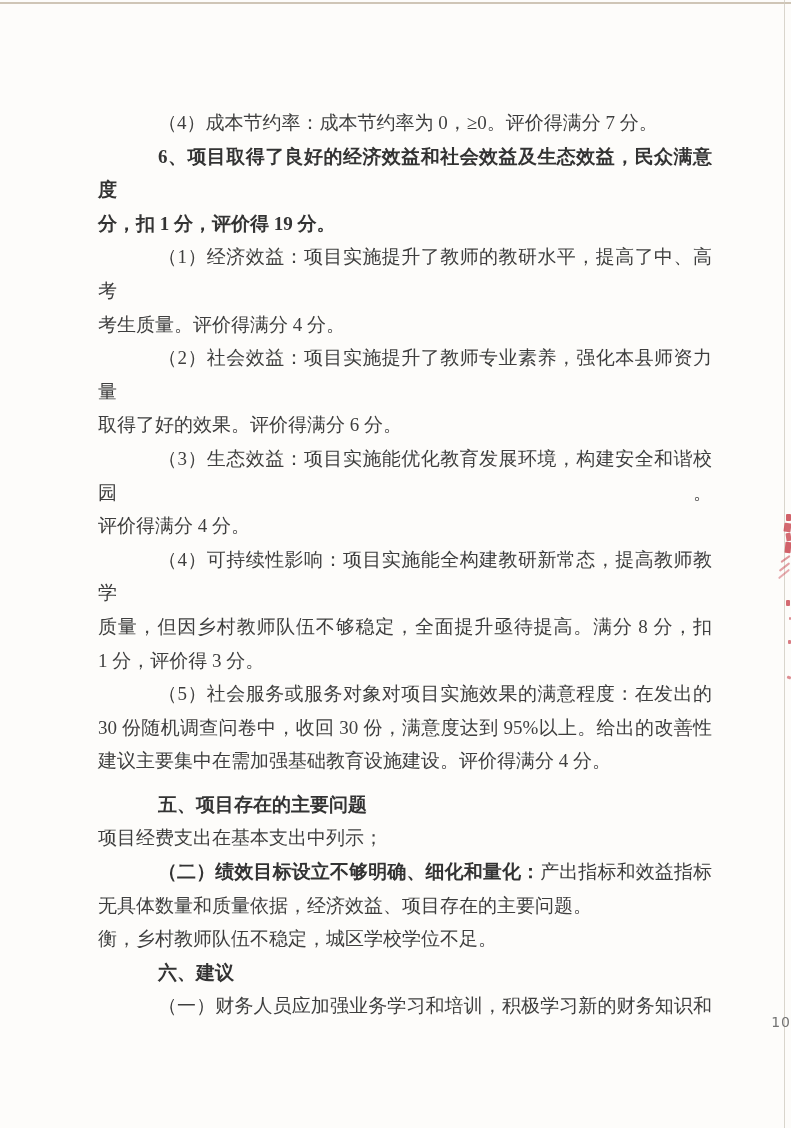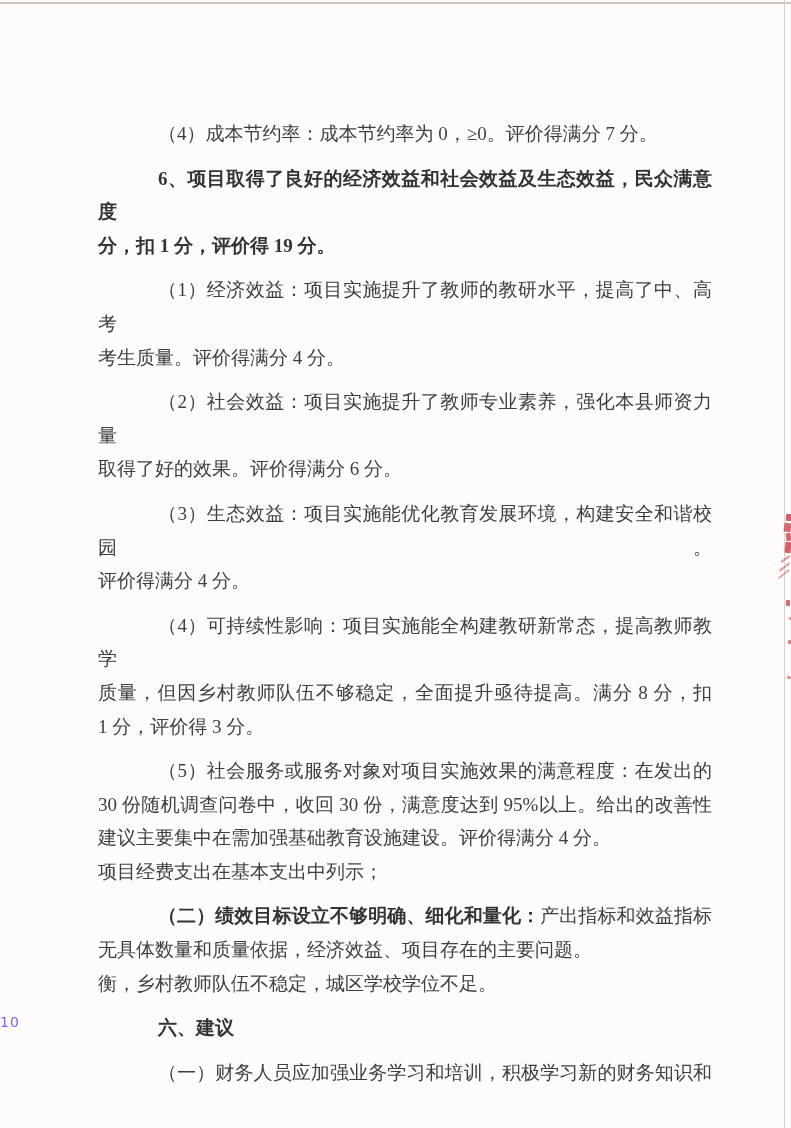--- a/index.html
+++ b/index.html
@@ -31,28 +31,28 @@
   }
   .line{
     text-align:left;
     white-space:normal;
   }
   .line.justify{
     text-align:justify;
     text-align-last:justify;
     text-justify:inter-character;
   }
-  .line.indent{text-indent:60px;margin-top:11px;}
+  .line.indent{text-indent:60px;}
   .line.space-above{margin-top:10px;}
   .run.bold{font-weight:700;color:#333;}
   .page-number{
     position:absolute;left:0;top:1014px;width:100%;
-    text-align:left;
+    text-align:right;
     font-family:"DejaVu Sans","Liberation Sans",sans-serif;
-    font-size:14px;color:#8b5cf6;
+    font-size:14px;color:#737373;
     letter-spacing:1px;
   }
 </style>
 </head>
 <body>
 
 <div class="page">
   <div class="scan-top" style="background: rgb(191, 179, 159);"></div>
   <div class="scan-right" style="background: rgb(207, 202, 193);"></div>
   <div id="red-marks">
@@ -77,20 +77,21 @@
       <div class="line indent justify"><span class="run">（2）社会效益：项目实施提升了教师专业素养，强化本县师资力量</span></div>
       <div class="line"><span class="run">取得了好的效果。评价得满分 6 分。</span></div>
       <div class="line indent justify"><span class="run">（3）生态效益：项目实施能优化教育发展环境，构建安全和谐校园。</span></div>
       <div class="line"><span class="run">评价得满分 4 分。</span></div>
       <div class="line indent justify"><span class="run">（4）可持续性影响：项目实施能全构建教研新常态，提高教师教学</span></div>
       <div class="line justify"><span class="run">质量，但因乡村教师队伍不够稳定，全面提升亟待提高。满分 8 分，扣</span></div>
       <div class="line"><span class="run">1 分，评价得 3 分。</span></div>
       <div class="line indent justify"><span class="run">（5）社会服务或服务对象对项目实施效果的满意程度：在发出的</span></div>
       <div class="line justify"><span class="run">30 份随机调查问卷中，收回 30 份，满意度达到 95%以上。给出的改善性</span></div>
       <div class="line"><span class="run">建议主要集中在需加强基础教育设施建设。评价得满分 4 分。</span></div>
+      <div class="line indent space-above"><span class="run bold">五、项目存在的主要问题</span></div>
       <div class="line"><span class="run">项目经费支出在基本支出中列示；</span></div>
       <div class="line indent justify"><span class="run bold">（二）绩效目标设立不够明确、细化和量化：</span><span class="run">产出指标和效益指标</span></div>
       <div class="line"><span class="run">无具体数量和质量依据，经济效益、项目存在的主要问题。</span></div>
       <div class="line"><span class="run">衡，乡村教师队伍不稳定，城区学校学位不足。</span></div>
       <div class="line indent"><span class="run bold">六、建议</span></div>
       <div class="line indent justify"><span class="run">（一）财务人员应加强业务学习和培训，积极学习新的财务知识和</span></div>
     </main>
   <div class="page-number">10</div>
 </div>
 

